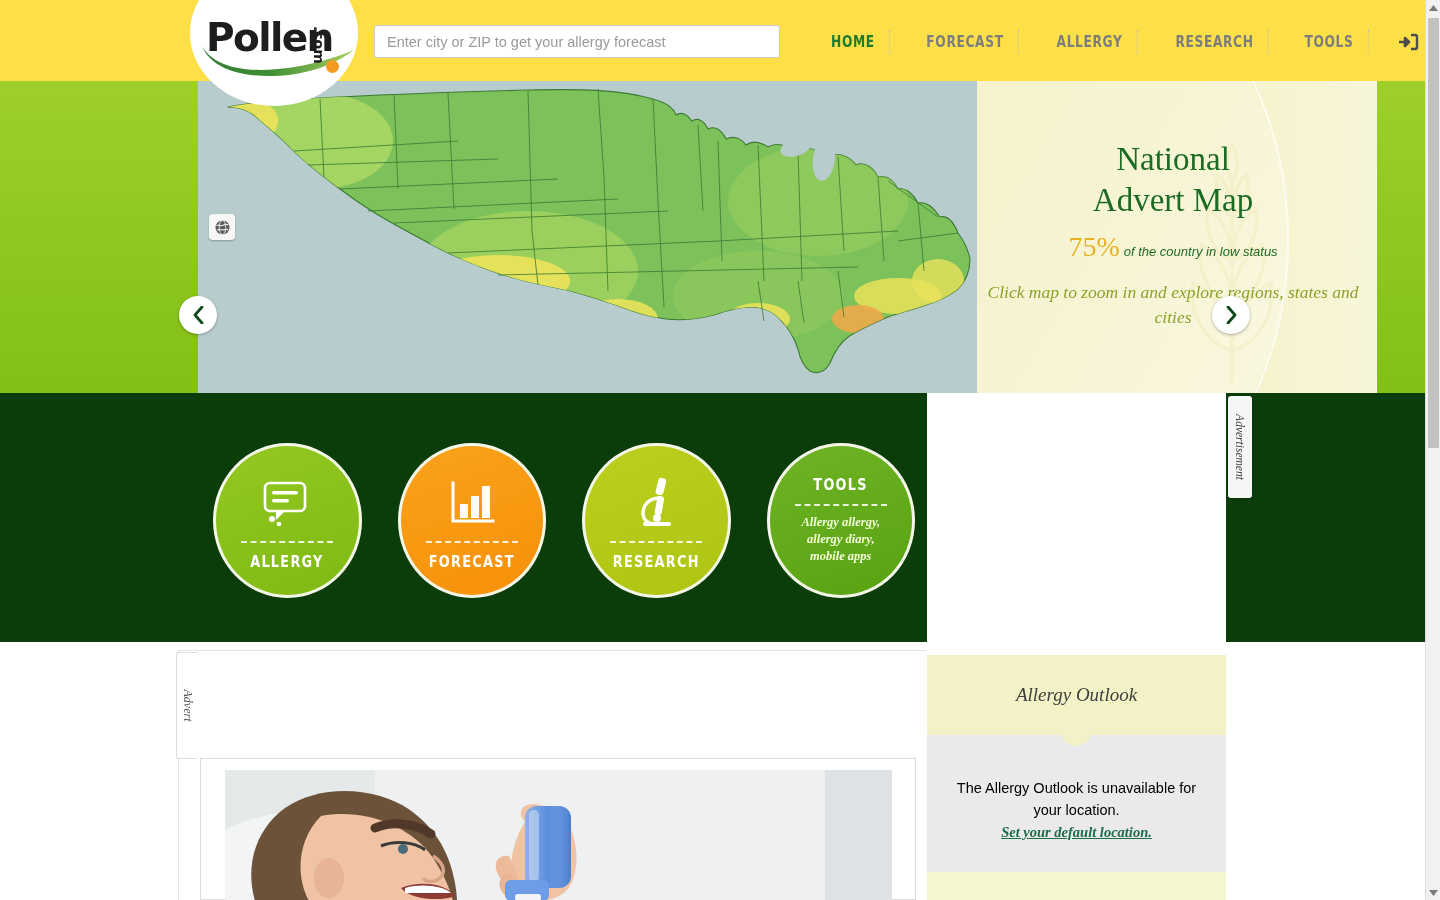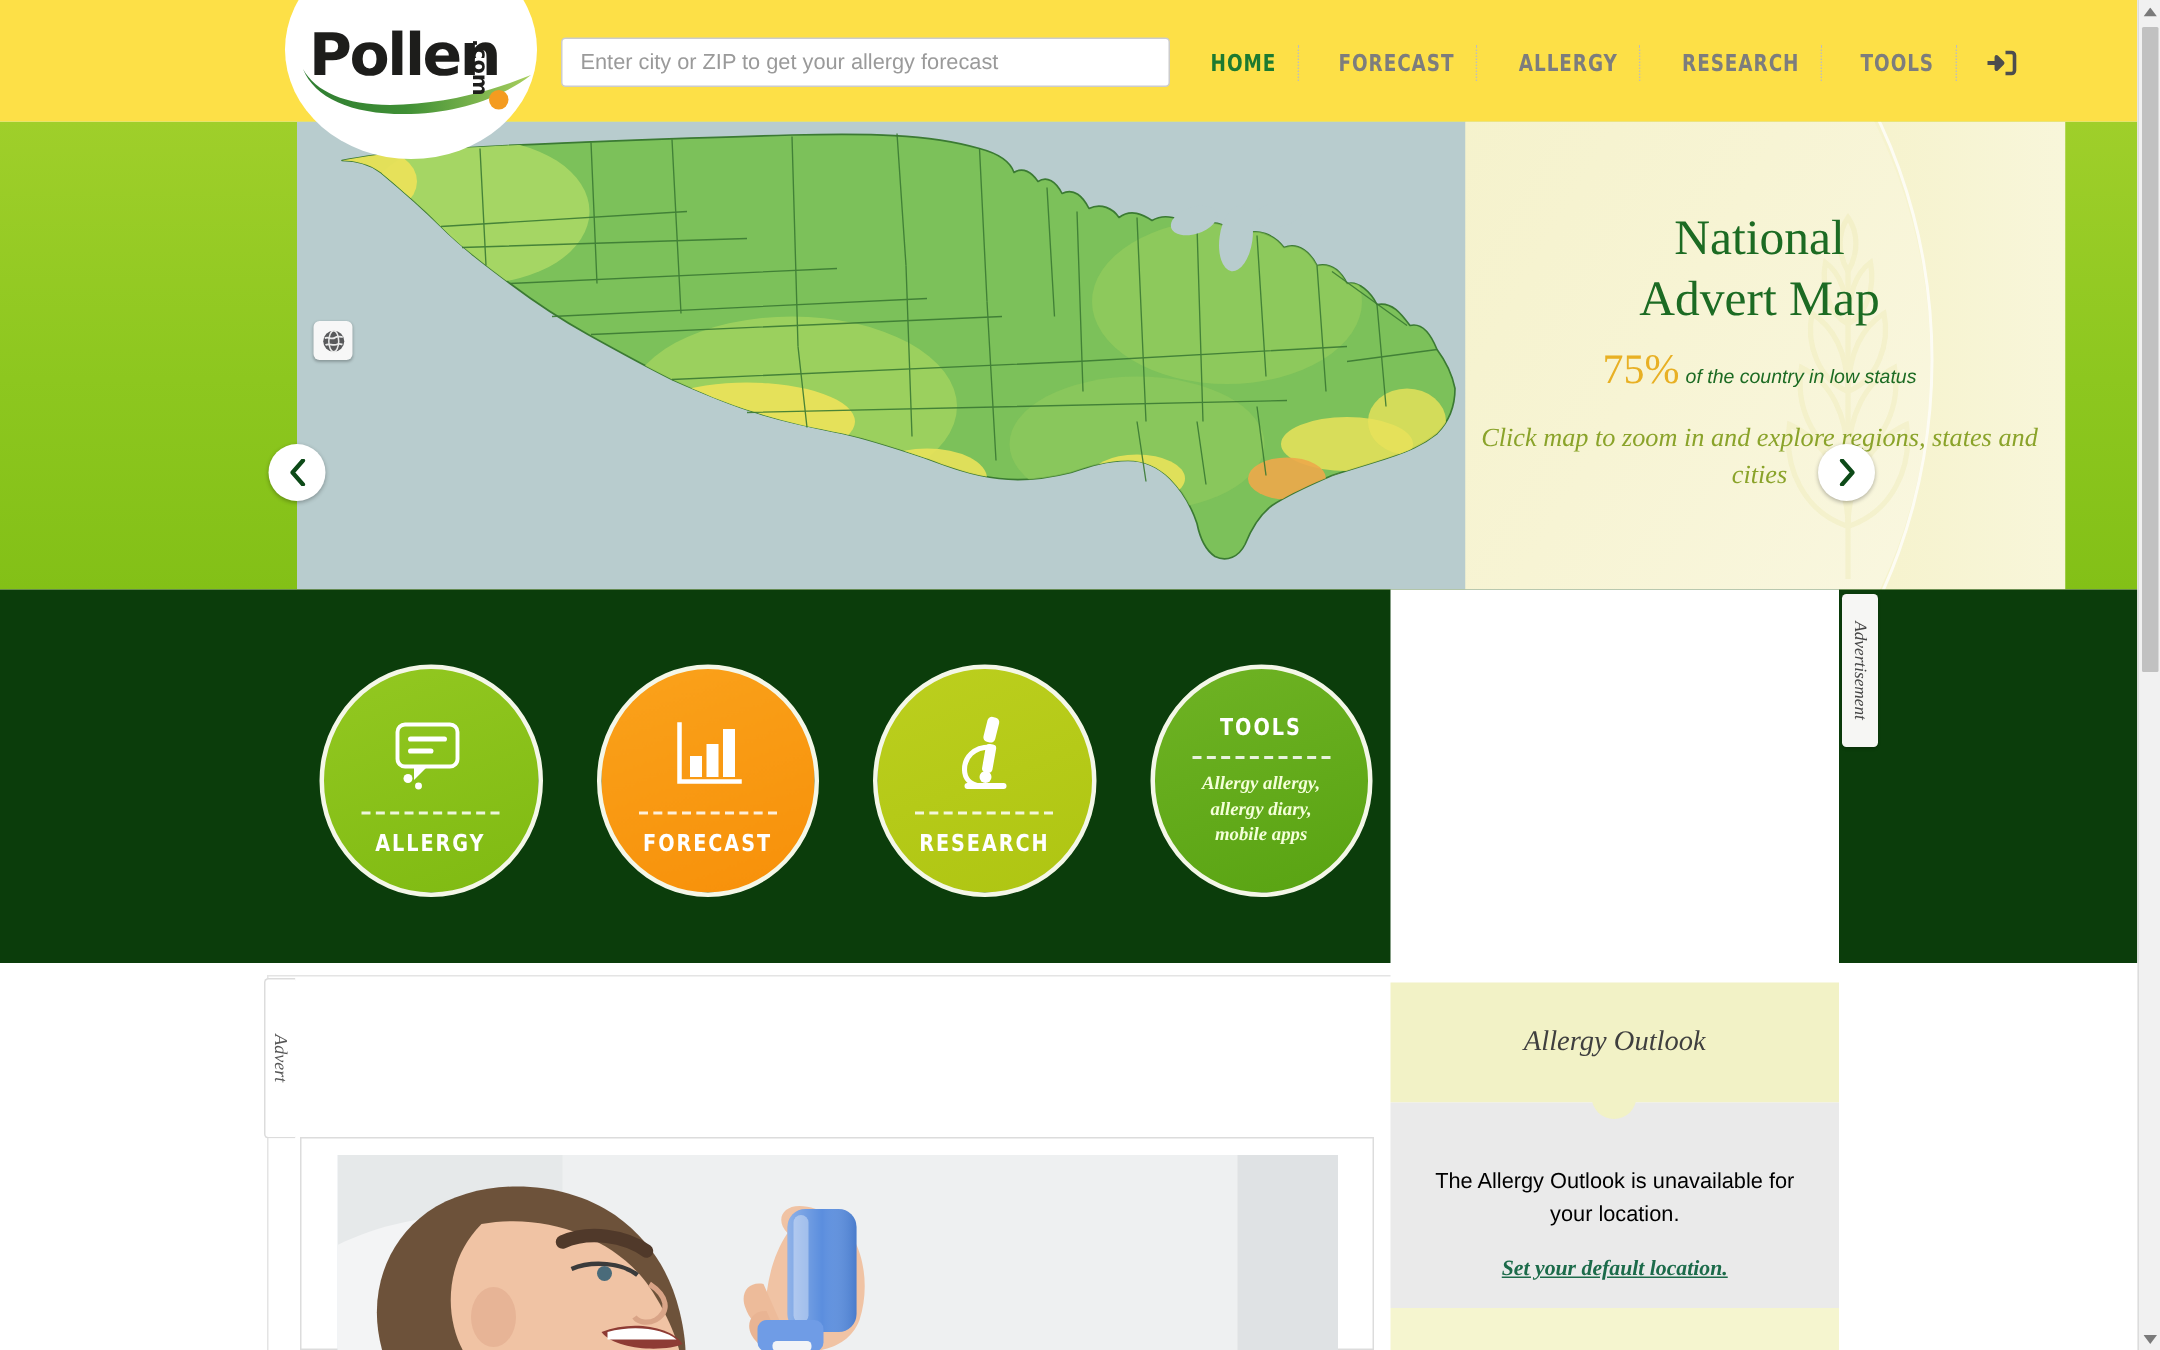--- a/index.html
+++ b/index.html
@@ -80,25 +80,26 @@
     color: #555;
     font-family: "Liberation Sans", sans-serif;
     background: #fff;
     outline: none;
     z-index: 5;
   }
   #search-input::placeholder { color: #9a9a9a; }
 
   
   #nav {
-    position: absolute; left: 788px; top: 25px;
+    position: absolute; left: 812px; top: 25px;
     height: 33px;
     display: flex;
     align-items: center;
     z-index: 5;
+    gap: 10px;
   }
   .nav-item {
     font-family: "DejaVu Sans Condensed", "Liberation Sans Narrow", "Liberation Sans", sans-serif;
     font-size: 15.5px;
     font-weight: bold;
     letter-spacing: 0.7px;
     color: #7d7d7d;
     padding: 0 16px;
     text-decoration: none;
     cursor: pointer;
@@ -390,21 +391,21 @@
     text-align: center;
   }
   #outlook-msg {
     font-size: 14.5px;
     color: #000000;
     line-height: 22px;
     padding: 0 24px;
   }
   #outlook-link {
     display: inline-block;
-    margin-top: 17px;
+    margin-top: 3px;
     font-family: "Liberation Serif", serif;
     font-style: italic;
     font-weight: bold;
     font-size: 14.5px;
     color: #1c6b4a;
     cursor: pointer;
     text-align: right;
   }
   #outlook-foot {
     position: absolute; left: 0; top: 217px;

